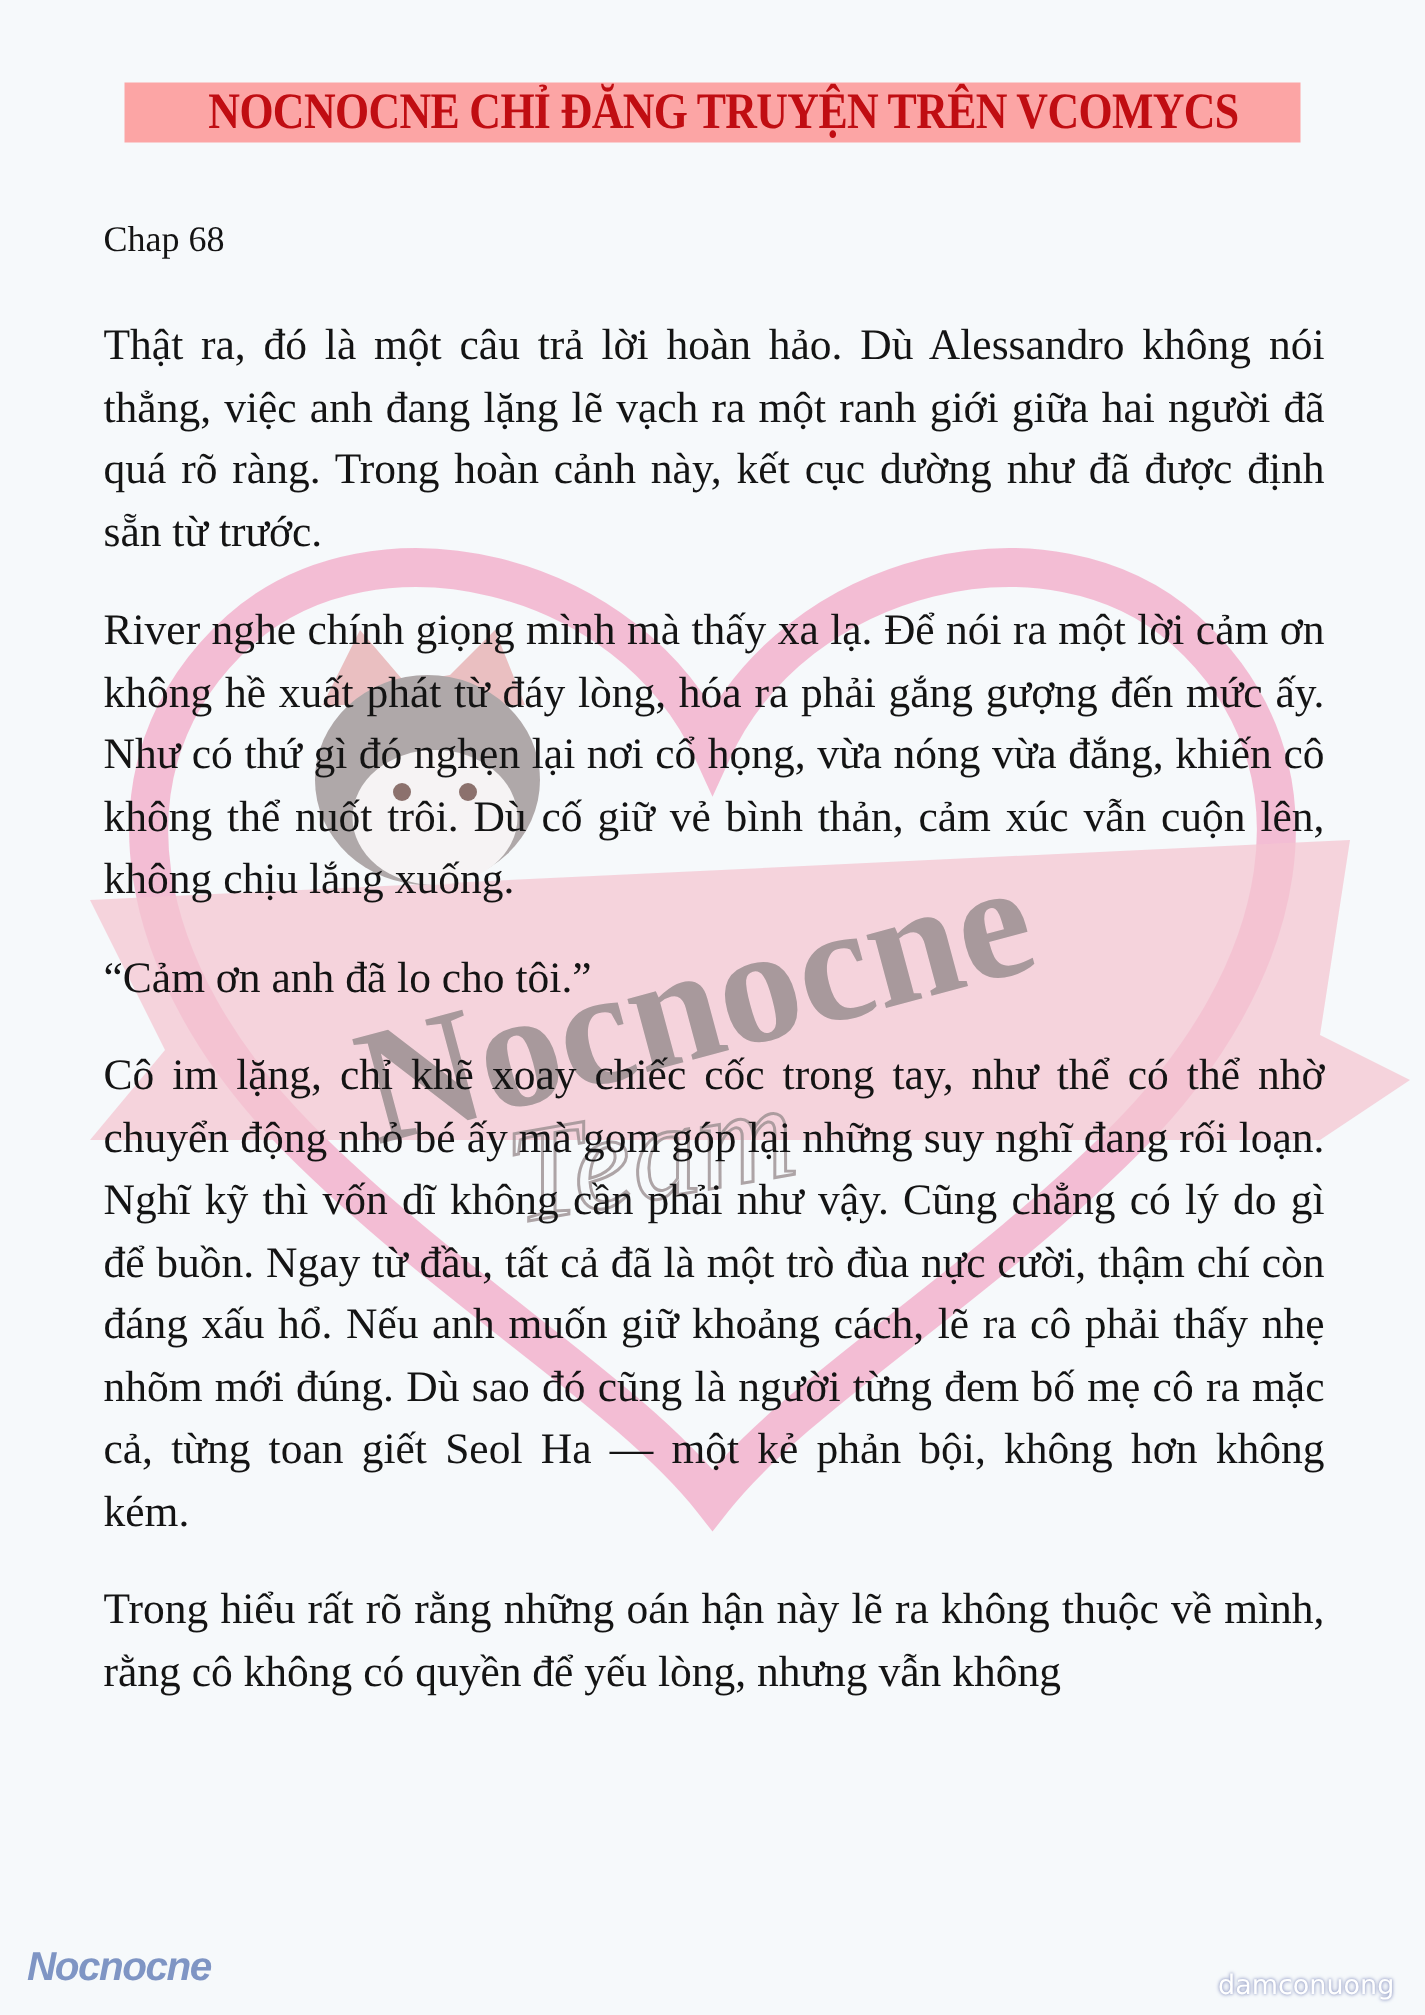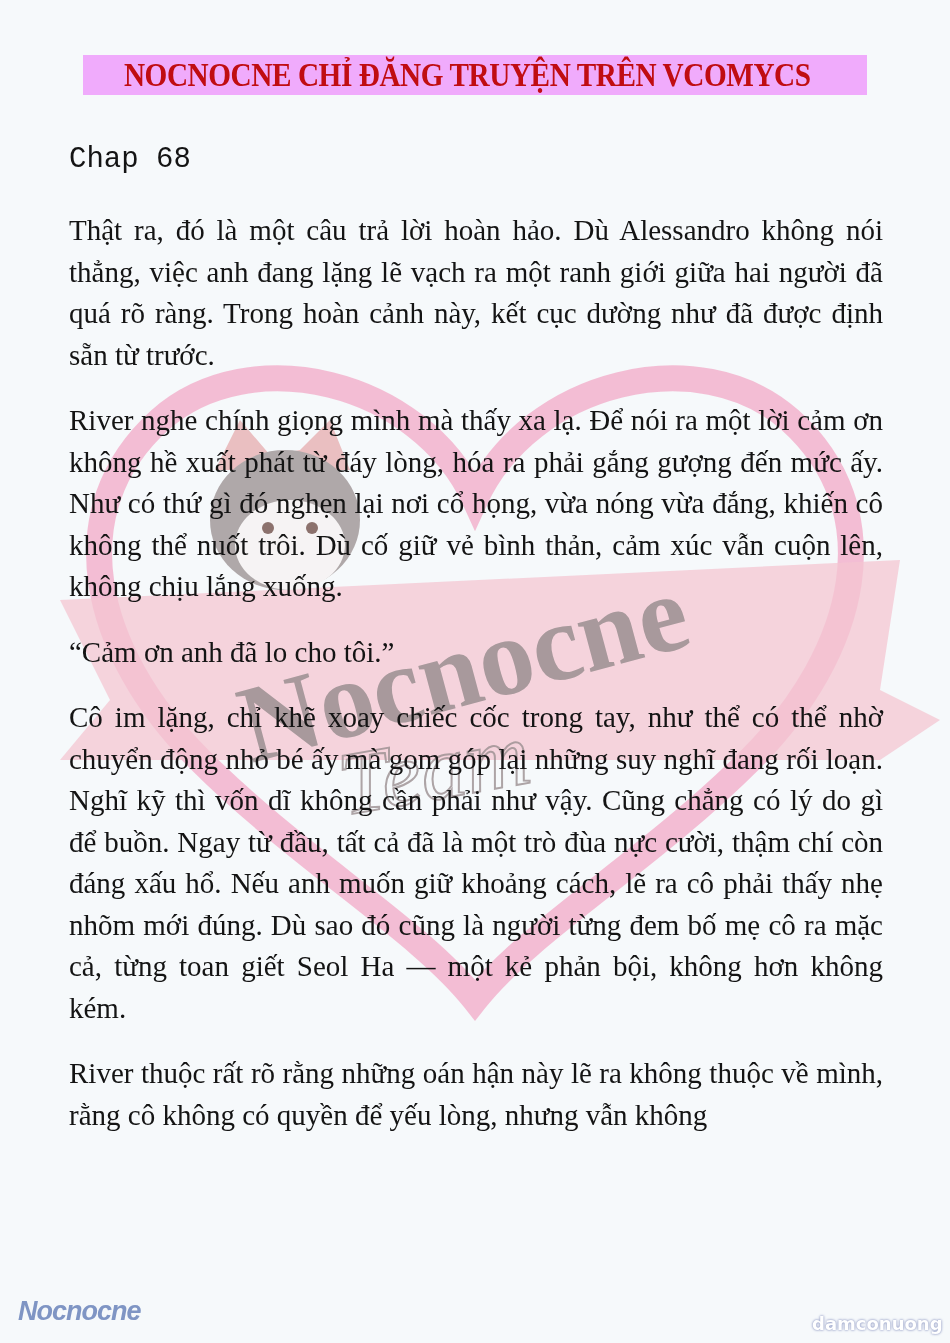--- a/index.html
+++ b/index.html
@@ -5,41 +5,40 @@
   html, body { margin:0; padding:0; }
   body {
     width:950px; height:1343px; overflow:hidden; position:relative;
     background:#f6f9fb;
     font-family:"Liberation Serif", "DejaVu Serif", serif;
     color:#141414;
   }
   .watermark { position:absolute; left:0; top:0; width:950px; height:1343px; pointer-events:none; z-index:0; }
   .banner {
     position:absolute; left:83px; top:55px; width:784px; height:40px;
-    background:#f0abfc; z-index:1;
-    display:flex; align-items:center; justify-content:flex-end;
+    background:#fca5a5; z-index:1;
+    display:flex; align-items:center; justify-content:flex-start;
   }
   .banner-text {
     font-family:"Liberation Serif", "DejaVu Serif", serif;
     font-weight:bold; color:#c00d12; font-size:34px; letter-spacing:-0.5px;
     transform:scaleX(0.86); white-space:nowrap;
   }
   .content { position:absolute; left:69px; top:140px; width:814px; z-index:2; }
-  .chapter { font-size:29px; margin:0 0 30px 0; line-height:40px;font-family:Liberation Mono, monospace; }
+  .chapter { font-size:24px; margin:0 0 30px 0; line-height:40px; }
   .para { font-size:29px; line-height:41.5px; margin:0 0 24px 0; text-align:justify; }
   .footer-logo {
     position:absolute; left:18px; top:1296px; z-index:2;
     font-family:"Liberation Sans", "DejaVu Sans", sans-serif;
     font-style:italic; font-weight:bold; font-size:27px; color:#7f95c4; letter-spacing:-1px;
   }
   .footer-credit {
     position:absolute; left:812px; top:1313px; z-index:2;
     font-family:"DejaVu Sans", sans-serif; font-size:18px; color:#ffffff;
     text-shadow:0 0 3px #9aa3c9, 0 0 2px #9aa3c9;
-    font-weight:bold;
   }
 </style>
 </head>
 <body>
 
 <svg class="watermark" viewBox="0 0 950 1343" xmlns="http://www.w3.org/2000/svg">
 
   <path d="M475 500 C 420 380, 250 340, 160 420 C 60 510, 90 650, 200 760 C 300 860, 420 930, 475 1000 C 530 930, 650 860, 750 760 C 860 650, 890 510, 790 420 C 700 340, 530 380, 475 500 Z" fill="none" stroke="#f2b3cc" stroke-width="26" opacity="0.85"></path>
 
   <path d="M60 600 L 900 560 L 880 690 L 940 720 L 880 760 L 60 760 L 110 700 Z" fill="#f4c6d2" opacity="0.75"></path>
@@ -58,17 +57,17 @@
 <div class="banner">
   <span class="banner-text">NOCNOCNE CHỈ ĐĂNG TRUYỆN TRÊN VCOMYCS</span>
 </div>
 
 <div class="content">
   <div class="chapter">Chap 68</div>
   <p class="para">Thật ra, đó là một câu trả lời hoàn hảo. Dù Alessandro không nói thẳng, việc anh đang lặng lẽ vạch ra một ranh giới giữa hai người đã quá rõ ràng. Trong hoàn cảnh này, kết cục dường như đã được định sẵn từ trước.</p>
   <p class="para">River nghe chính giọng mình mà thấy xa lạ. Để nói ra một lời cảm ơn không hề xuất phát từ đáy lòng, hóa ra phải gắng gượng đến mức ấy. Như có thứ gì đó nghẹn lại nơi cổ họng, vừa nóng vừa đắng, khiến cô không thể nuốt trôi. Dù cố giữ vẻ bình thản, cảm xúc vẫn cuộn lên, không chịu lắng xuống.</p>
   <p class="para">“Cảm ơn anh đã lo cho tôi.”</p>
   <p class="para">Cô im lặng, chỉ khẽ xoay chiếc cốc trong tay, như thể có thể nhờ chuyển động nhỏ bé ấy mà gom góp lại những suy nghĩ đang rối loạn. Nghĩ kỹ thì vốn dĩ không cần phải như vậy. Cũng chẳng có lý do gì để buồn. Ngay từ đầu, tất cả đã là một trò đùa nực cười, thậm chí còn đáng xấu hổ. Nếu anh muốn giữ khoảng cách, lẽ ra cô phải thấy nhẹ nhõm mới đúng. Dù sao đó cũng là người từng đem bố mẹ cô ra mặc cả, từng toan giết Seol Ha — một kẻ phản bội, không hơn không kém.</p>
-  <p class="para">River thuộc rất rõ rằng những oán hận này lẽ ra không thuộc về mình, rằng cô không có quyền để yếu lòng, nhưng vẫn không</p>
+  <p class="para">Trong hiểu rất rõ rằng những oán hận này lẽ ra không thuộc về mình, rằng cô không có quyền để yếu lòng, nhưng vẫn không</p>
 </div>
 
 <div class="footer-logo">Nocnocne</div>
 <div class="footer-credit">damconuong</div>
 
 </body></html>

